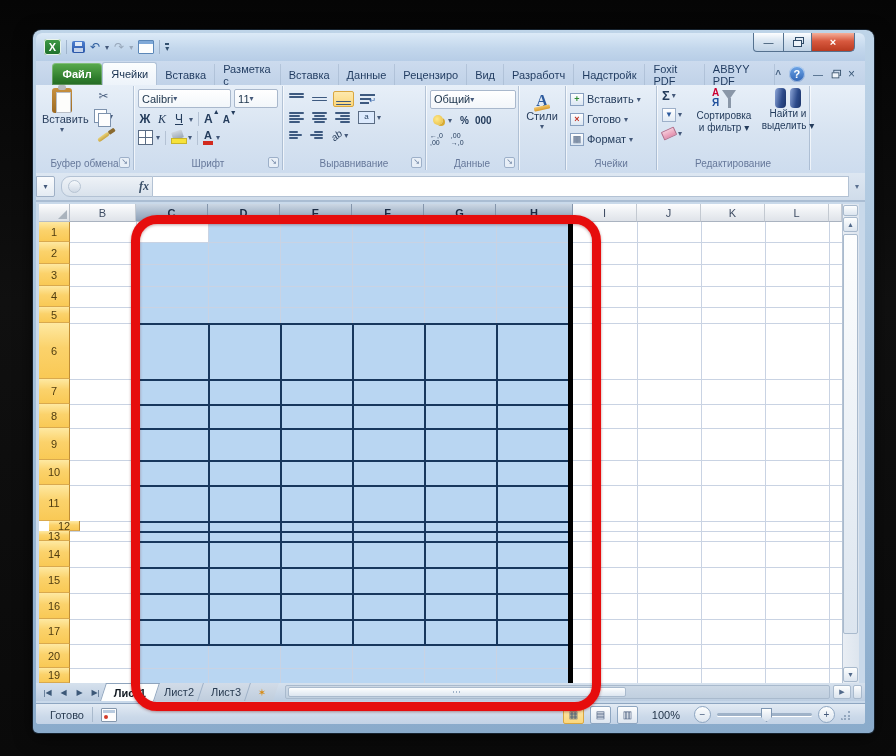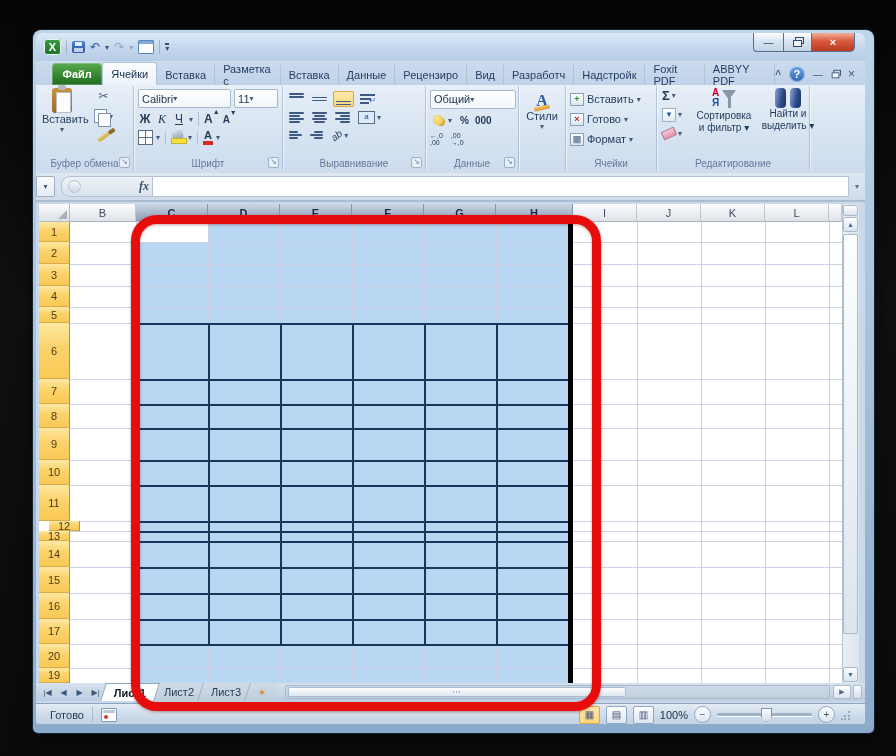--- a/index.html
+++ b/index.html
@@ -196,21 +196,21 @@
              border-top:1px solid #8ea6c1;display:flex;align-items:center;font-size:11px;color:#2a3c52;}
   .sb-ready{margin-left:14px;}
   .sb-sep{width:1px;height:15px;background:#a9bacd;margin:0 8px;}
   .icon-macro{width:14px;height:12px;border:1px solid #8497ad;background:#fdfdfd;position:relative;border-radius:1px;}
   .icon-macro::before{content:"";position:absolute;left:1px;top:1px;right:1px;height:3px;background:#b9cbdf;}
   .icon-macro::after{content:"";position:absolute;left:2px;bottom:2px;width:4px;height:4px;border-radius:50%;background:#d23b2a;}
   .sb-right{margin-left:auto;display:flex;align-items:center;gap:6px;padding-right:14px;}
   .viewbtn{width:19px;height:16px;border:1px solid #8ea6c1;border-radius:2px;background:linear-gradient(#fdfefe,#dde6f0);
            display:flex;align-items:center;justify-content:center;font-size:10px;color:#44597a;}
   .viewbtn.active{background:linear-gradient(#fde9ae,#fbd77c);border-color:#d9a741;}
-  .zoomlvl{font-size:11px;color:#1d2f44;margin:0 0;}
+  .zoomlvl{font-size:11px;color:#1d2f44;margin:0 8px;}
   .zbtn{width:15px;height:15px;border-radius:50%;border:1px solid #8ea6c1;background:linear-gradient(#fdfefe,#dce5ef);
         display:flex;align-items:center;justify-content:center;font-size:10px;color:#44597a;line-height:13px;}
   .ztrack{width:95px;height:3px;background:#9fb2c8;border-radius:2px;position:relative;box-shadow:0 1px 0 #fff;}
   .zthumb{position:absolute;left:44px;top:-5px;width:9px;height:12px;background:linear-gradient(#fdfefe,#d5dfeb);border:1px solid #7e96b2;
           clip-path:polygon(0 0,100% 0,100% 65%,50% 100%,0 65%);}
   .grip{width:10px;height:10px;background:
         radial-gradient(circle at 80% 20%,#93a7be 1.3px,transparent 1.5px),
         radial-gradient(circle at 80% 60%,#93a7be 1.3px,transparent 1.5px),
         radial-gradient(circle at 40% 60%,#93a7be 1.3px,transparent 1.5px),
         radial-gradient(circle at 80% 95%,#93a7be 1.3px,transparent 1.5px),

